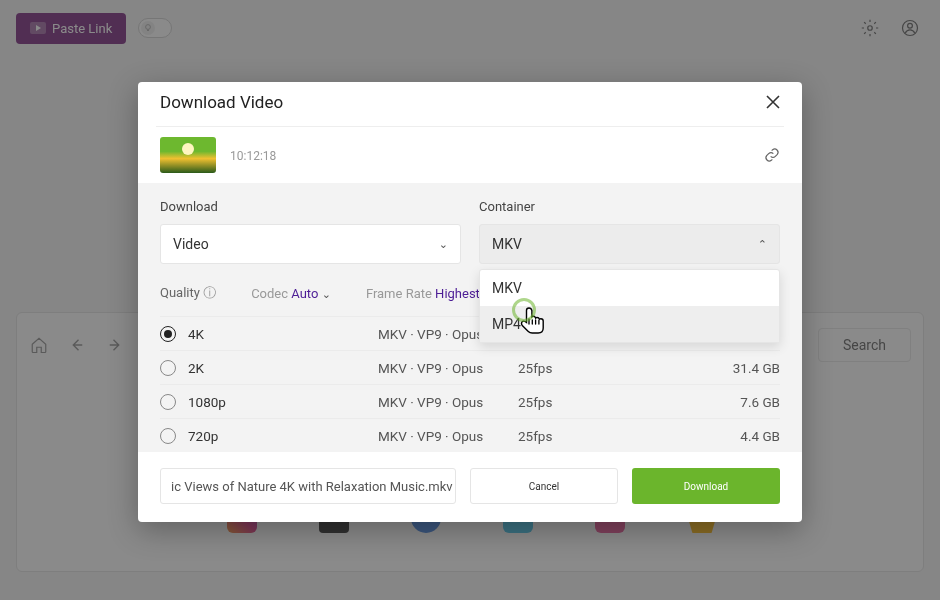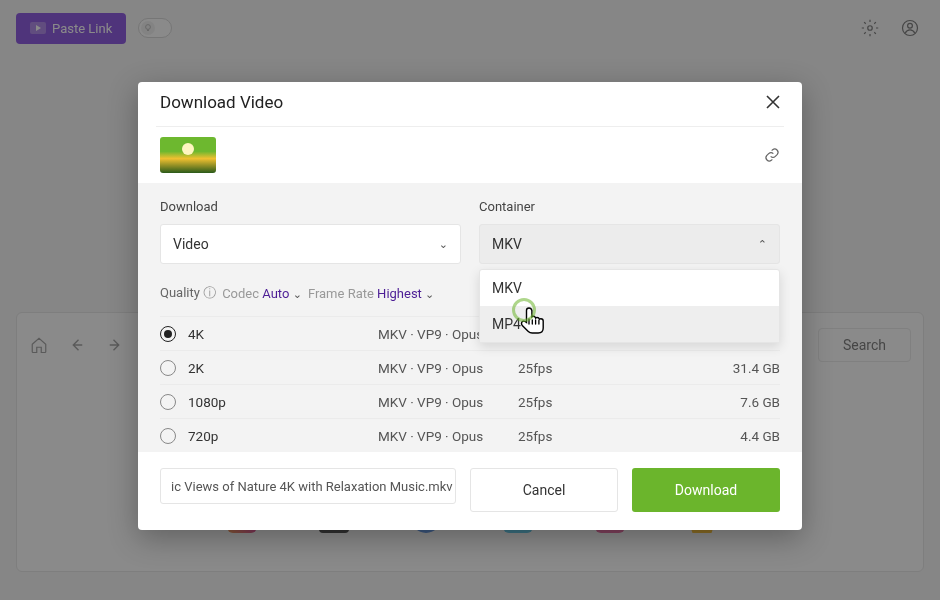--- a/index.html
+++ b/index.html
@@ -1,19 +1,19 @@
 <!DOCTYPE html>
 <html><head>
 <meta charset="utf-8">
 <style>
   *{box-sizing:border-box;margin:0;padding:0;font-family:-apple-system,BlinkMacSystemFont,"Segoe UI",Roboto,sans-serif}
   body{width:940px;height:600px;background:#6a6a6a;position:relative;overflow:hidden}
   .app{position:absolute;inset:0;background:#f5f5f5}
   .topbar{height:56px;display:flex;align-items:center;padding:0 16px;gap:12px}
-  .paste-btn{background:#6d28d9;color:#fff;border:none;border-radius:4px;padding:8px 14px;font-size:13px;display:flex;align-items:center;gap:6px;cursor:pointer}
+  .paste-btn{background:#701a75;color:#fff;border:none;border-radius:4px;padding:8px 14px;font-size:13px;display:flex;align-items:center;gap:6px;cursor:pointer}
   .toggle-pill{width:34px;height:20px;border:1px solid #ccc;border-radius:10px;display:flex;align-items:center;justify-content:flex-start;padding:2px;background:#fff;cursor:pointer}
   .toggle-knob{width:14px;height:14px;border-radius:50%;background:#eee;display:flex;align-items:center;justify-content:center}
   .spacer{flex:1}
   .icon-btn{width:28px;height:28px;display:flex;align-items:center;justify-content:center;cursor:pointer;color:#555}
   .browser-frame{position:absolute;left:16px;right:16px;top:312px;height:260px;background:#fff;border:1px solid #e0e0e0;border-radius:6px;padding:12px}
   .browser-bar{display:flex;align-items:center;gap:18px;height:40px}
   .nav-ico{width:20px;height:20px;display:flex;align-items:center;justify-content:center;color:#888}
   .search-btn{border:1px solid #e5e5e5;border-radius:4px;padding:8px 24px;font-size:14px;color:#555;background:#fff;margin-left:auto}
   .site-icons{display:flex;gap:62px;position:absolute;bottom:38px;left:210px}
   .site-ico{width:30px;height:30px;border-radius:6px}
@@ -29,38 +29,38 @@
   .vid-title{font-size:13.5px;color:#222}
   .vid-dur{font-size:12px;color:#999;margin-top:2px}
   .link-ico{margin-left:auto;color:#666;cursor:pointer}
   .form-area{background:#f3f3f3;padding:16px 22px 0}
   .form-row{display:flex;gap:18px}
   .form-col{flex:1;position:relative}
   .lbl{font-size:13px;color:#444;margin-bottom:10px;display:block}
   .select{background:#fff;border:1px solid #e5e5e5;border-radius:3px;height:40px;display:flex;align-items:center;padding:0 12px;font-size:14px;color:#333;cursor:pointer;justify-content:space-between}
   .select.open{background:#ececec}
   .chev{font-size:11px;color:#555}
-  .filters{display:flex;gap:6px;align-items:center;margin-top:20px;font-size:13px;color:#666}
+  .filters{display:flex;gap:35px;align-items:center;margin-top:20px;font-size:13px;color:#666}
   .filters span.g{color:#999}
   .filters .val{color:#4c1d95}
   .quality-list{margin-top:14px}
   .q-row{display:flex;align-items:center;height:34px;font-size:13.5px;color:#333;border-top:1px solid #ebebeb}
   .radio{width:16px;height:16px;border:1.5px solid #888;border-radius:50%;margin-right:12px;display:flex;align-items:center;justify-content:center}
   .radio.sel{border-color:#222}
   .radio.sel::after{content:"";width:8px;height:8px;background:#222;border-radius:50%}
   .q-name{width:190px}
   .q-codec{width:140px;color:#555}
   .q-fps{flex:1;color:#555}
   .q-size{color:#555}
   .dropdown{position:absolute;top:70px;left:0;right:0;background:#fff;border:1px solid #e5e5e5;border-radius:3px;box-shadow:0 4px 12px rgba(0,0,0,0.12);z-index:5}
   .dd-item{height:36px;display:flex;align-items:center;padding:0 12px;font-size:14px;color:#333;cursor:pointer}
   .dd-item.hover{background:#eee}
   .footer{display:flex;gap:14px;padding:16px 22px 18px}
   .file-box{flex:1;border:1px solid #e5e5e5;border-radius:3px;height:36px;display:flex;align-items:center;padding:0 10px;font-size:13px;color:#555;overflow:hidden;white-space:nowrap;gap:8px}
-  .btn{height:44px;padding:12px 28px;border-radius:3px;font-size:14px;cursor:pointer;display:flex;align-items:center;justify-content:center;border:1px solid transparent}
+  .btn{height:36px;padding:12px 28px;border-radius:3px;font-size:10px;cursor:pointer;display:flex;align-items:center;justify-content:center;border:1px solid transparent}
   .btn.cancel{background:#fff;border-color:#e5e5e5;color:#333;width:148px}
   .btn.primary{background:#6bb52c;color:#fff;width:148px}
   .cursor-img{position:absolute;left:520px;top:306px;z-index:50;pointer-events:none}
   .ring{position:absolute;left:-8px;top:-8px;width:24px;height:24px;border:3px solid #6bb52c;border-radius:50%;opacity:0.55}
   svg{display:block}
 </style>
 </head>
 <body>
 
 <div class="app">
@@ -134,20 +134,21 @@
     <div class="close-ico">
       <svg width="14" height="14" viewBox="0 0 14 14" stroke="#333" stroke-width="1.6">
           <path d="M1 1l12 12M13 1L1 13"></path>
         </svg>
     </div>
   </div>
   <div class="divider"></div>
   <div class="video-row">
     <div class="thumb"></div>
     <div>
+      <div class="vid-dur">10:12:18</div>
     </div>
     <div class="link-ico">
       <svg width="16" height="16" viewBox="0 0 24 24" fill="none" stroke="currentColor" stroke-width="1.8">
           <path d="M10 14a5 5 0 007 0l3-3a5 5 0 00-7-7l-1.5 1.5M14 10a5 5 0 00-7 0l-3 3a5 5 0 007 7l1.5-1.5"></path>
         </svg>
     </div>
   </div>
 
   <div class="form-area">
     <div class="form-row">

